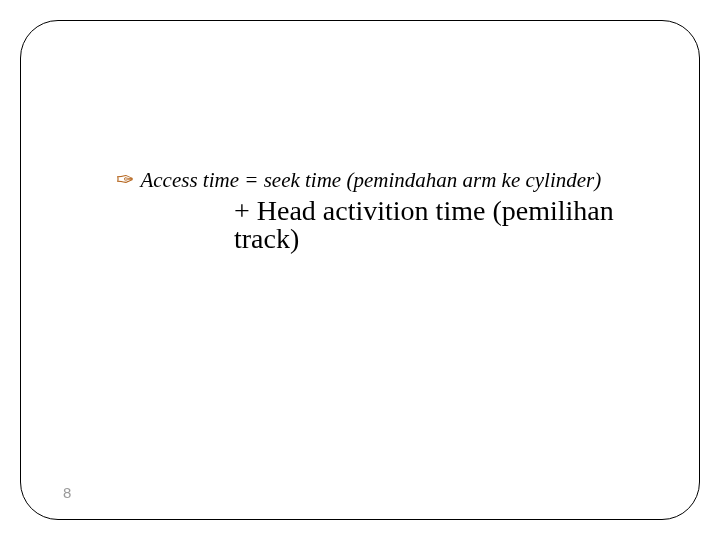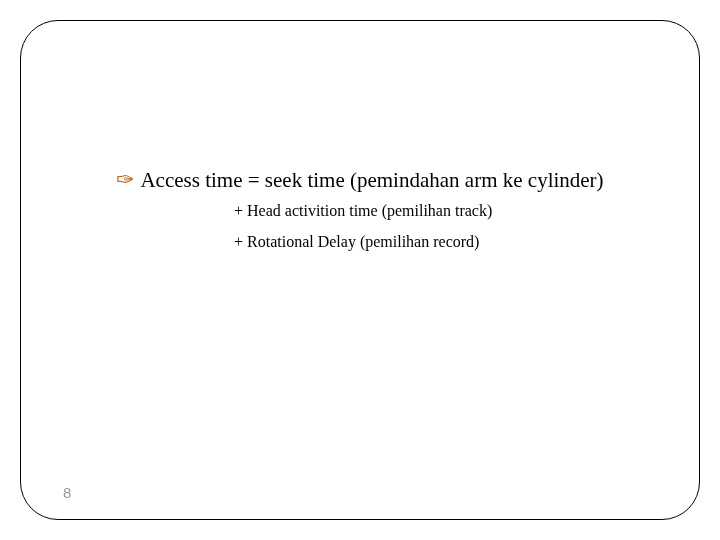--- a/index.html
+++ b/index.html
@@ -38,24 +38,25 @@
       color: #b5651d;
       font-size: 22px;
       margin-right: 6px;
       line-height: 28px;
       font-family: Arial, sans-serif;
     }
     .line-text {
       font-size: 21px;
       color: #000000;
       line-height: 28px;
+      font-style: italic;
     }
     .continuation {
       margin-left: 118px;
-      font-size: 16px;
+      font-size: 28px;
       color: #000000;
       line-height: 28px;
       margin-bottom: 3px;
     }
     .page-number {
       position: absolute;
       bottom: 18px;
       left: 42px;
       font-size: 15px;
       color: #9a9a9a;
@@ -65,16 +66,15 @@
 </head>
 <body>
 
 <div class="slide-frame">
   <div class="content">
     <div class="bullet-line">
       <span class="bullet-icon">✑</span>
       <span class="line-text">Access time = seek time (pemindahan arm ke cylinder)</span>
     </div>
     <div class="continuation">+ Head activition time (pemilihan track)</div>
-    <div class="continuation">+ Rotational Delay (pemilihan record)</div>
   </div>
   <div class="page-number">8</div>
 </div>
 
 </body></html>

